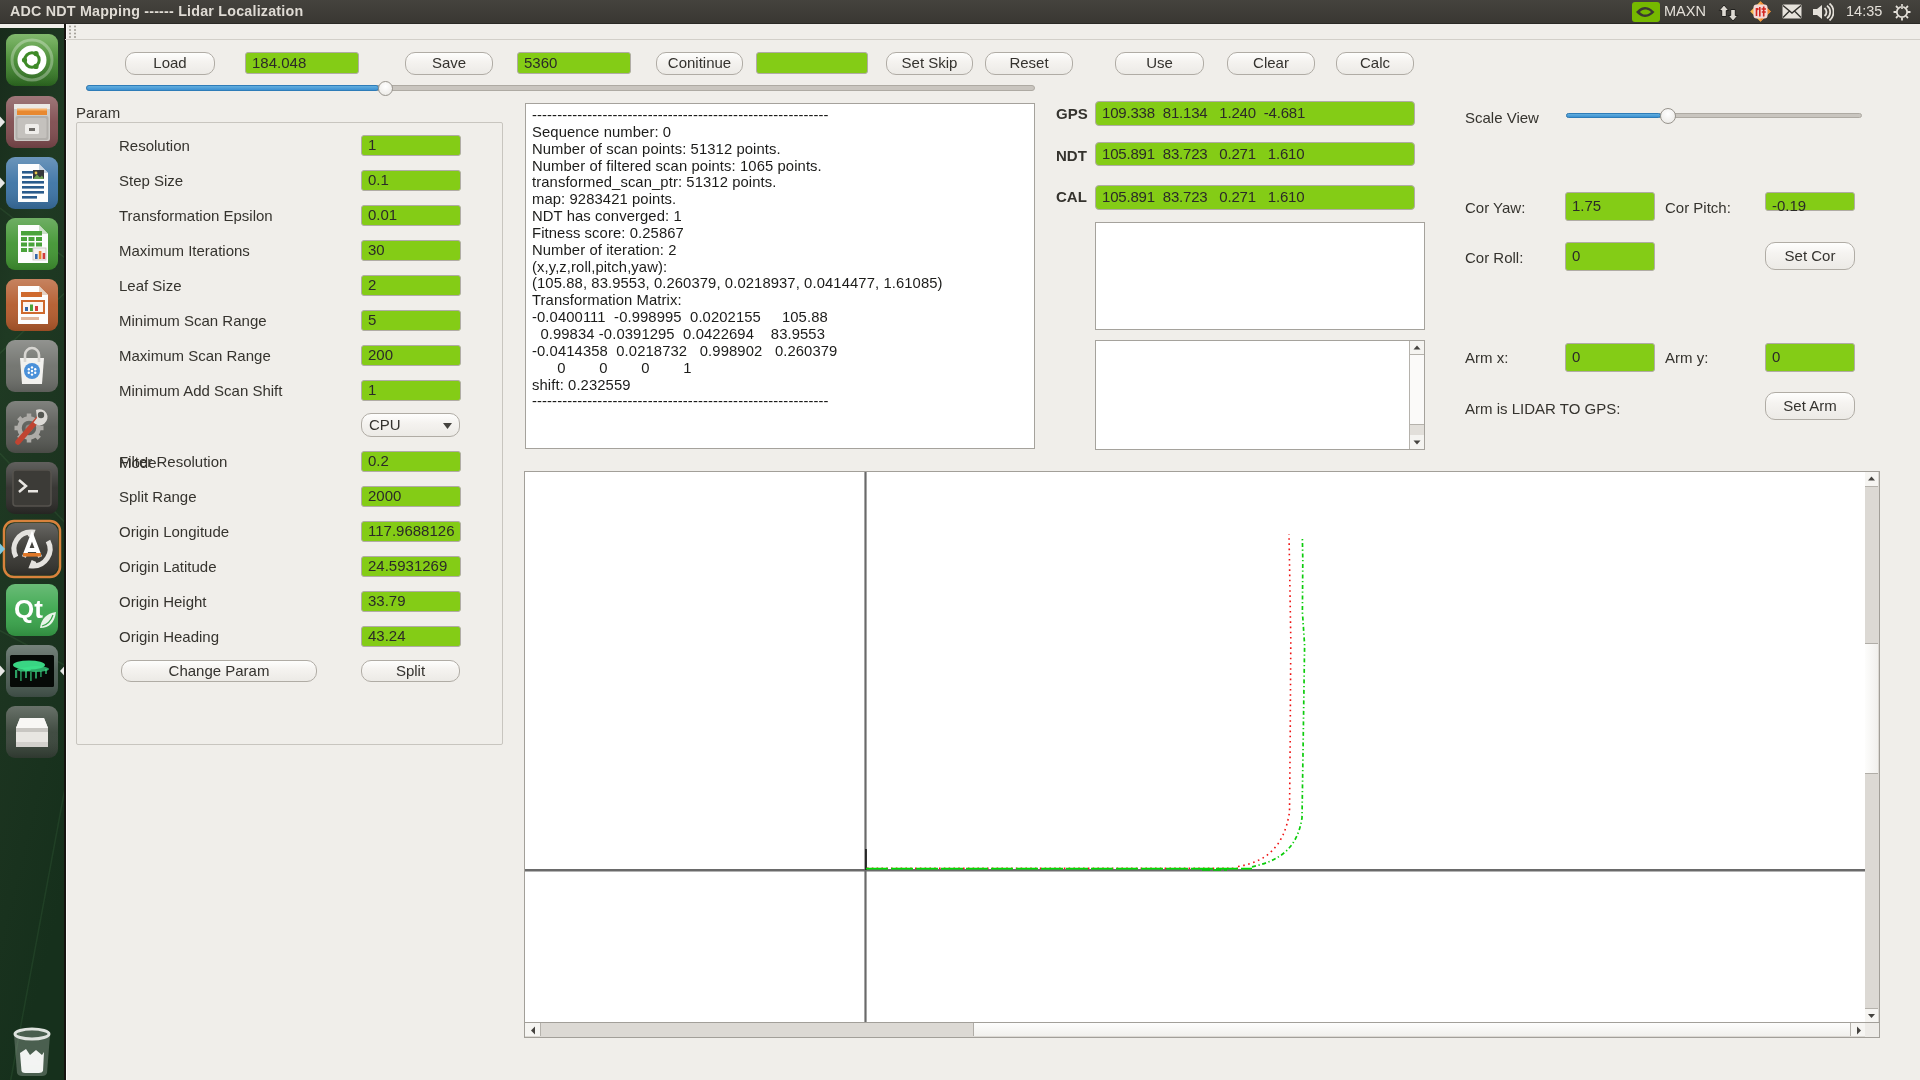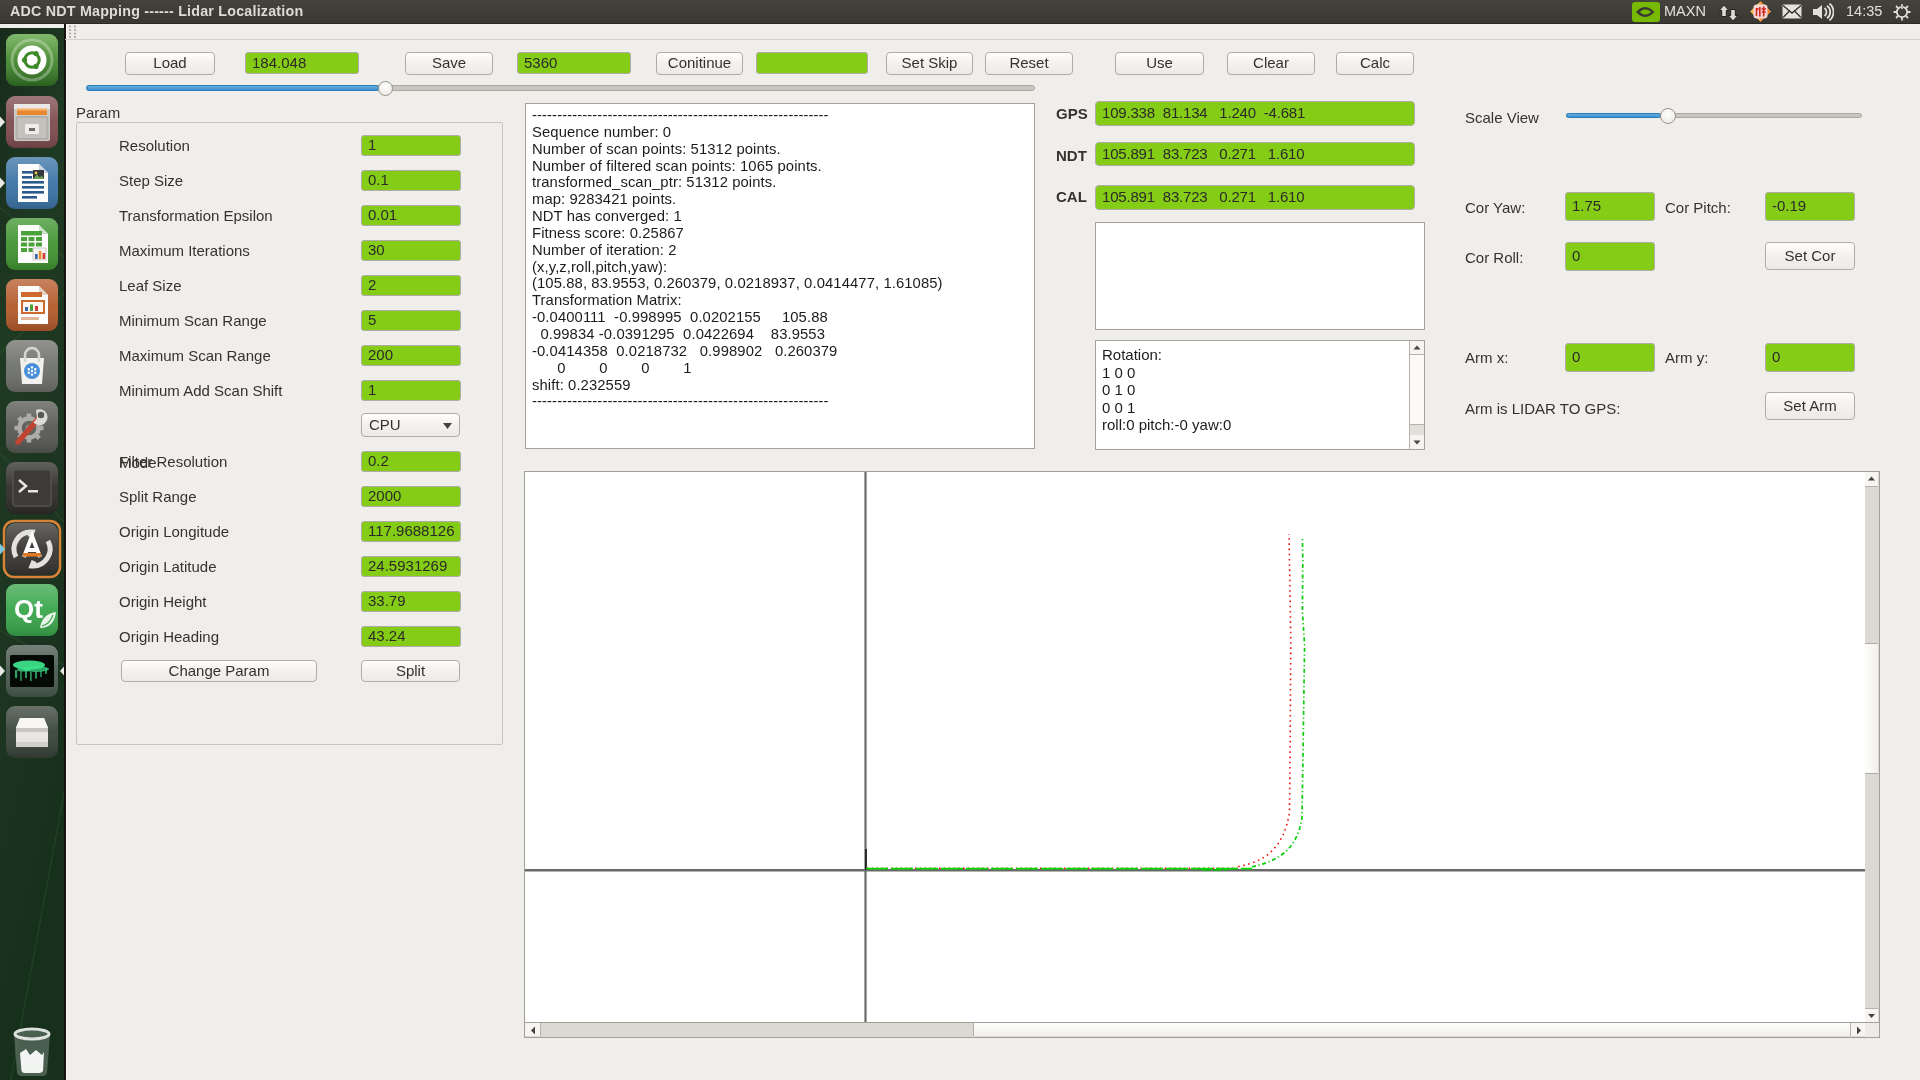--- a/index.html
+++ b/index.html
@@ -1,21 +1,21 @@
 <!DOCTYPE html>
 <html><head>
 <meta charset="utf-8">
 <style>
 html,body{margin:0;padding:0;}
 body{width:1920px;height:1080px;position:relative;overflow:hidden;
   background:#f0eeea;font-family:"Liberation Sans",sans-serif;}
 .abs{position:absolute;box-sizing:border-box;}
 .btn{position:absolute;box-sizing:border-box;height:23px;
   background:linear-gradient(#fefefd,#f5f3f0 40%,#eceae6);
-  border:1px solid #b0aca5;border-radius:4px;color:#34322e;font-size:15px;
+  border:1px solid #b0aca5;border-radius:10px;color:#34322e;font-size:15px;
   text-align:center;line-height:20px;}
 .inp{position:absolute;box-sizing:border-box;background:#84cc16;
   border:1px solid #b0aca5;border-radius:3px;font-size:15px;color:#2b2a28;
   padding-left:6px;line-height:19px;white-space:pre;}
 .lbl{position:absolute;font-size:15px;color:#35332e;white-space:nowrap;}
 </style>
 </head>
 <body>
 
 <div class="abs" id="panel" style="left:0;top:0;width:1920px;height:24px;
@@ -368,25 +368,20 @@
 <div class="lbl" style="left:1056px;top:105px;font-weight:bold;">GPS</div>
 <div class="inp" style="left:1095px;top:101px;width:320px;height:25px;font-size:15px;letter-spacing:-0.2px;line-height:22px;border-radius:4px;">109.338  81.134   1.240  -4.681</div>
 <div class="lbl" style="left:1056px;top:147px;font-weight:bold;">NDT</div>
 <div class="inp" style="left:1095px;top:142px;width:320px;height:24px;font-size:15px;letter-spacing:-0.2px;line-height:21px;border-radius:4px;">105.891  83.723   0.271   1.610</div>
 <div class="lbl" style="left:1056px;top:188px;font-weight:bold;">CAL</div>
 <div class="inp" style="left:1095px;top:185px;width:320px;height:25px;font-size:15px;letter-spacing:-0.2px;line-height:22px;border-radius:4px;">105.891  83.723   0.271   1.610</div>
 
 <div class="abs" style="left:1095px;top:222px;width:330px;height:108px;background:#fff;border:1px solid #a5a29c;"></div>
 
 <div class="abs" style="left:1095px;top:340px;width:330px;height:110px;background:#fff;border:1px solid #a5a29c;">
-  <div class="abs" style="left:6px;top:5px;font-size:15px;line-height:17.6px;color:#1c1c1a;white-space:pre;">Rotation:
-1 0 0
-0 1 0
-0 0 1
-roll:0 pitch:-0 yaw:0</div>
 
   <div class="abs" style="right:0;top:0;width:15px;height:108px;background:#fbfaf9;border-left:1px solid #b5b2ac;">
     <div class="abs" style="left:0;top:0;width:14px;height:14px;background:#f5f4f1;border-bottom:1px solid #b5b2ac;">
       <svg width="14" height="14">
           <path d="M3.5 8.5 L7 4.5 L10.5 8.5 Z" fill="#45433f"></path>
         </svg>
     </div>
     <div class="abs" style="left:0;top:83px;width:14px;height:14px;background:#e2dfda;border-top:1px solid #b5b2ac;border-bottom:1px solid #b5b2ac;"></div>
     <div class="abs" style="left:0;bottom:0;width:14px;height:14px;background:#f5f4f1;">
       <svg width="14" height="14">
@@ -398,21 +393,21 @@
 
 <div class="lbl" style="left:1465px;top:109px;">Scale View</div>
 <div class="abs" style="left:1566px;top:113px;width:296px;height:5px;background:#c9c5bf;border:1px solid #aeaaa3;border-radius:3px;"></div>
 <div class="abs" style="left:1566px;top:113px;width:95px;height:5px;background:linear-gradient(#62aede,#3c91d2);border:1px solid #2e7cb8;border-radius:3px;"></div>
 <div class="abs" style="left:1660px;top:108px;width:16px;height:16px;border-radius:50%;
   background:radial-gradient(circle at 50% 35%,#ffffff,#e8e6e2);border:1px solid #98948d;"></div>
 
 <div class="lbl" style="left:1465px;top:199px;">Cor Yaw:</div>
 <div class="inp" style="left:1565px;top:192px;width:90px;height:29px;line-height:26px;">1.75</div>
 <div class="lbl" style="left:1665px;top:199px;">Cor Pitch:</div>
-<div class="inp" style="left:1765px;top:192px;width:90px;height:29px;line-height:26px;">-0.19</div>
+<div class="inp" style="left:1765px;top:192px;width:90px;height:19px;line-height:26px;">-0.19</div>
 
 <div class="lbl" style="left:1465px;top:249px;">Cor Roll:</div>
 <div class="inp" style="left:1565px;top:242px;width:90px;height:29px;line-height:26px;">0</div>
 <div class="btn" style="left:1765px;top:242px;width:90px;height:28px;line-height:25px;">Set Cor</div>
 
 <div class="lbl" style="left:1465px;top:349px;">Arm x:</div>
 <div class="inp" style="left:1565px;top:343px;width:90px;height:29px;line-height:26px;">0</div>
 <div class="lbl" style="left:1665px;top:349px;">Arm y:</div>
 <div class="inp" style="left:1765px;top:343px;width:90px;height:29px;line-height:26px;">0</div>
 

